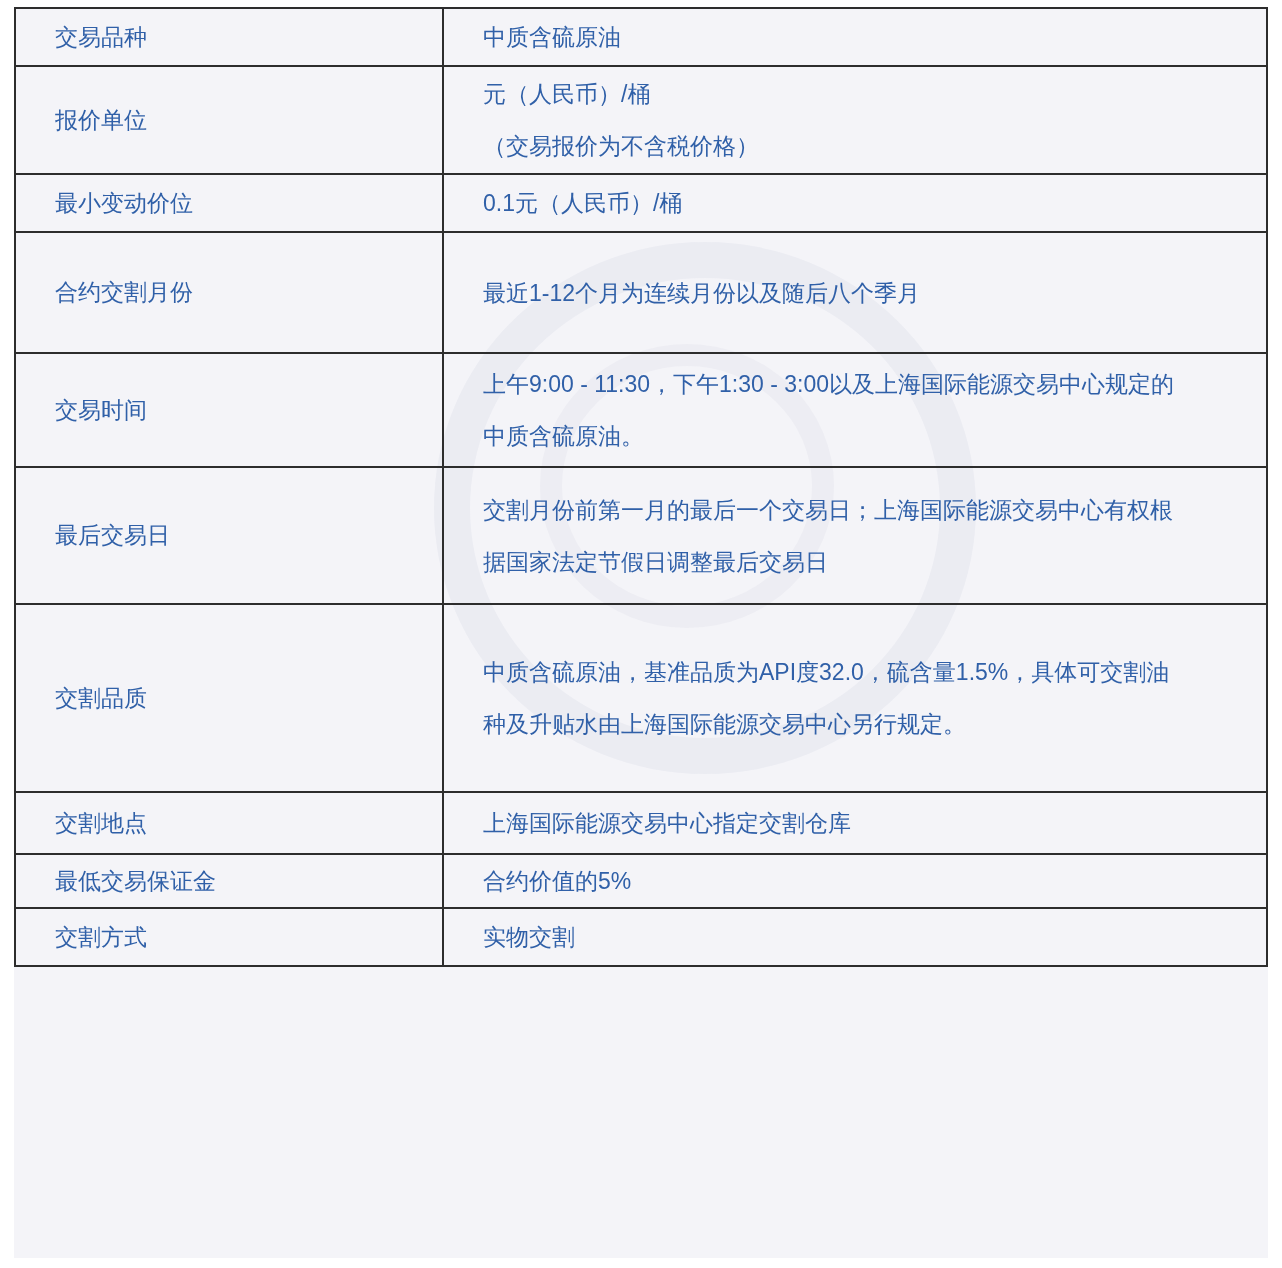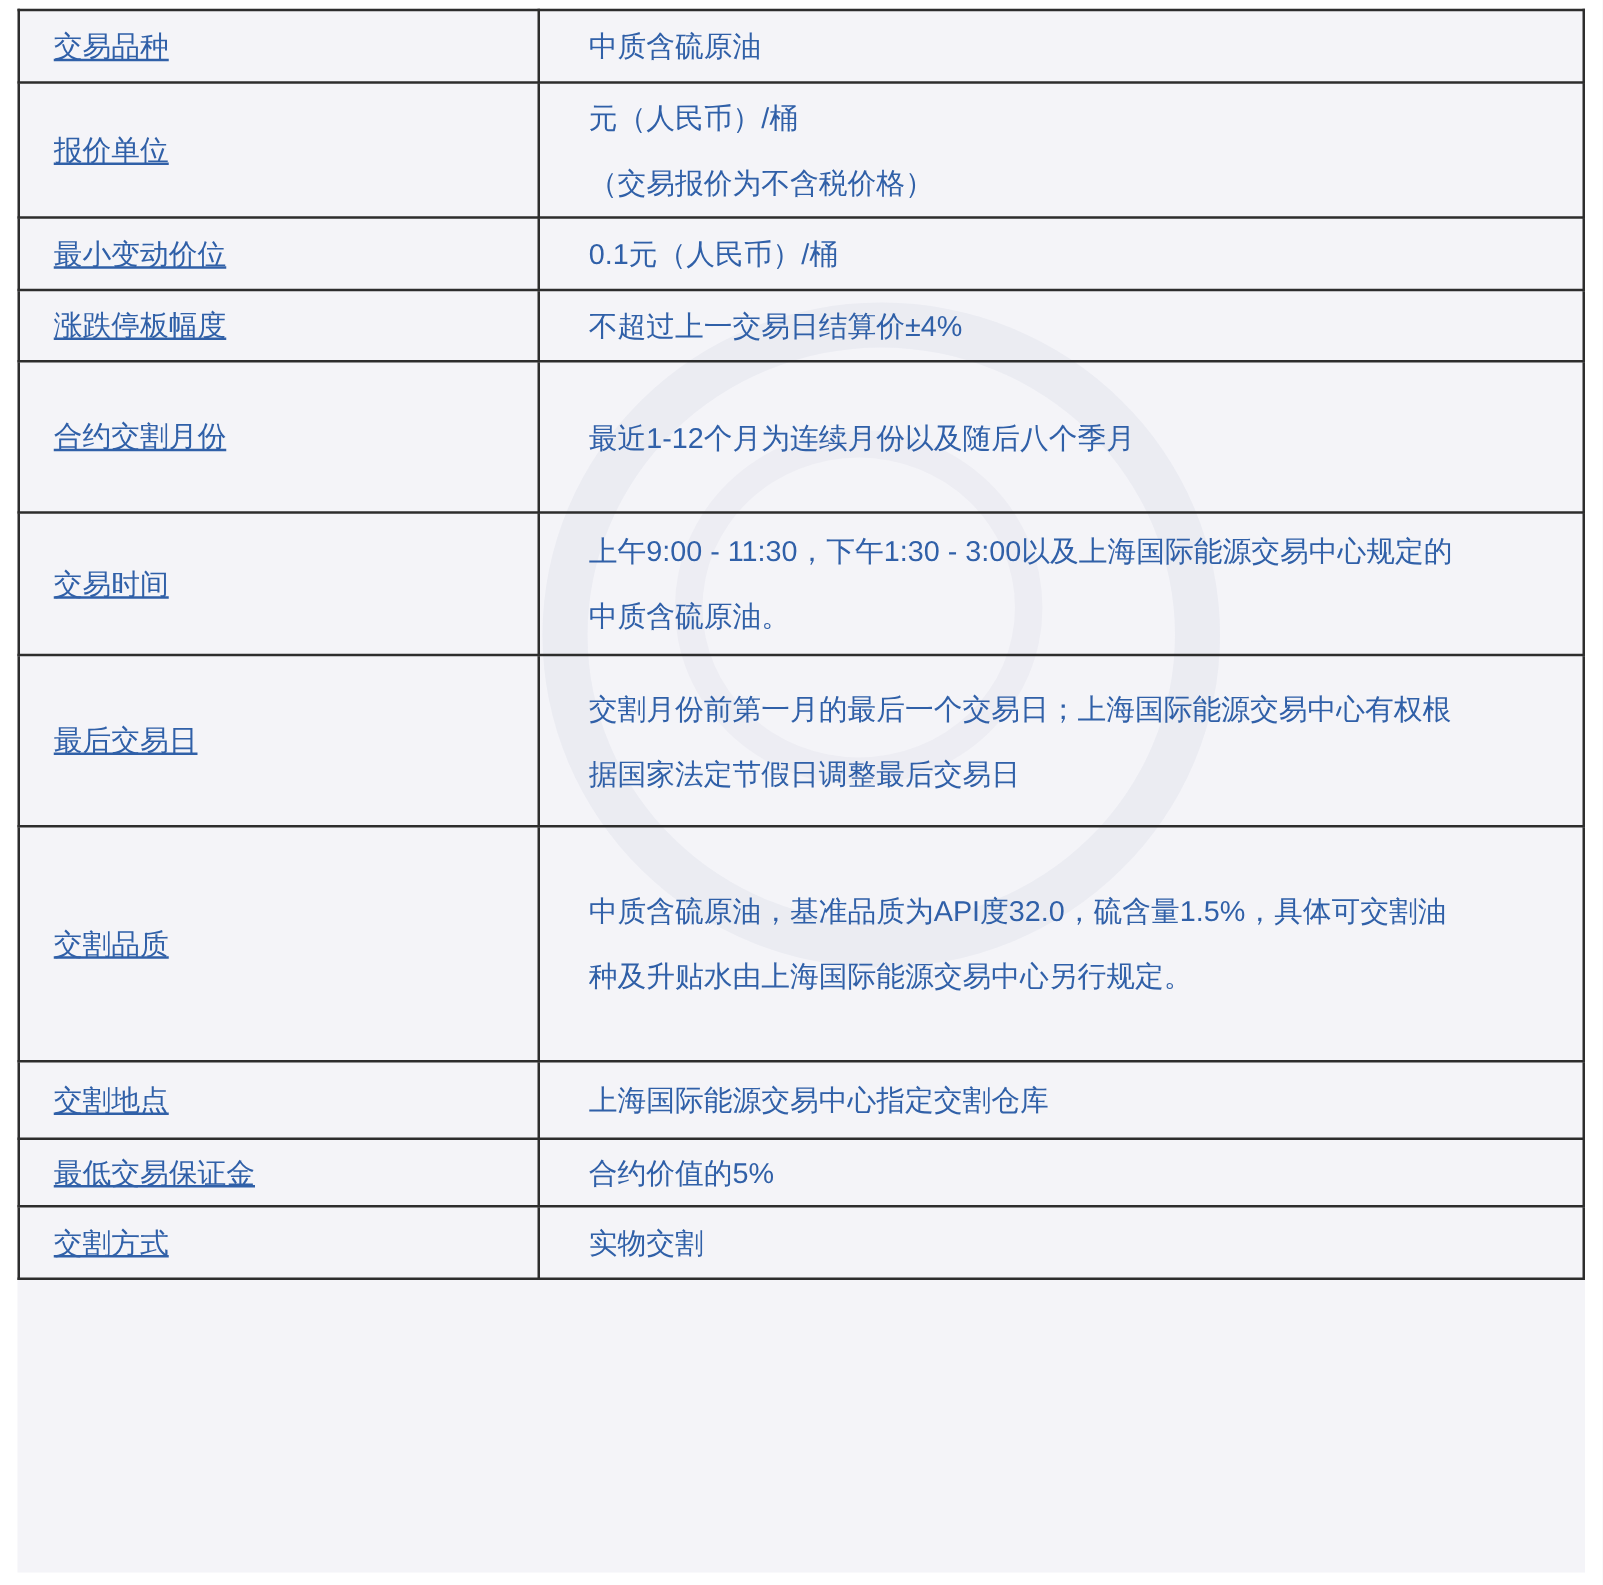--- a/index.html
+++ b/index.html
@@ -34,21 +34,21 @@
     background:transparent;
   }
   td{
     border:2px solid #2d2d2d;
     color:#3060a8;
     font-size:23px;
     vertical-align:middle;
     padding:0;
     overflow:hidden;
   }
-  td.c1{width:387px;padding-left:27px;text-decoration:underline;}
+  td.c1{width:387px;padding-left:39px;}
   td.c2{padding-left:39px;border-radius:12px;}
   .line{line-height:52px;white-space:nowrap;}
   .lbl{white-space:nowrap;}
 </style>
 </head>
 <body>
 
 <div class="wrap">
   <div class="watermark"></div>
 
@@ -64,26 +64,20 @@
         <td class="c1"><span class="lbl">报价单位</span></td>
         <td class="c2">
           <div class="line">元（人民币）/桶</div>
           <div class="line">（交易报价为不含税价格）</div>
         </td>
       </tr>
       <tr style="height:58px">
         <td class="c1"><span class="lbl">最小变动价位</span></td>
         <td class="c2">
             <div class="line">0.1元（人民币）/桶</div>
-          </td>
-      </tr>
-      <tr style="height:57px">
-        <td class="c1"><span class="lbl">涨跌停板幅度</span></td>
-        <td class="c2">
-            <div class="line">不超过上一交易日结算价±4%</div>
           </td>
       </tr>
       <tr style="height:121px">
         <td class="c1"><span class="lbl">合约交割月份</span></td>
         <td class="c2">
             <div class="line">最近1-12个月为连续月份以及随后八个季月</div>
           </td>
       </tr>
       <tr style="height:114px">
         <td class="c1"><span class="lbl">交易时间</span></td>

